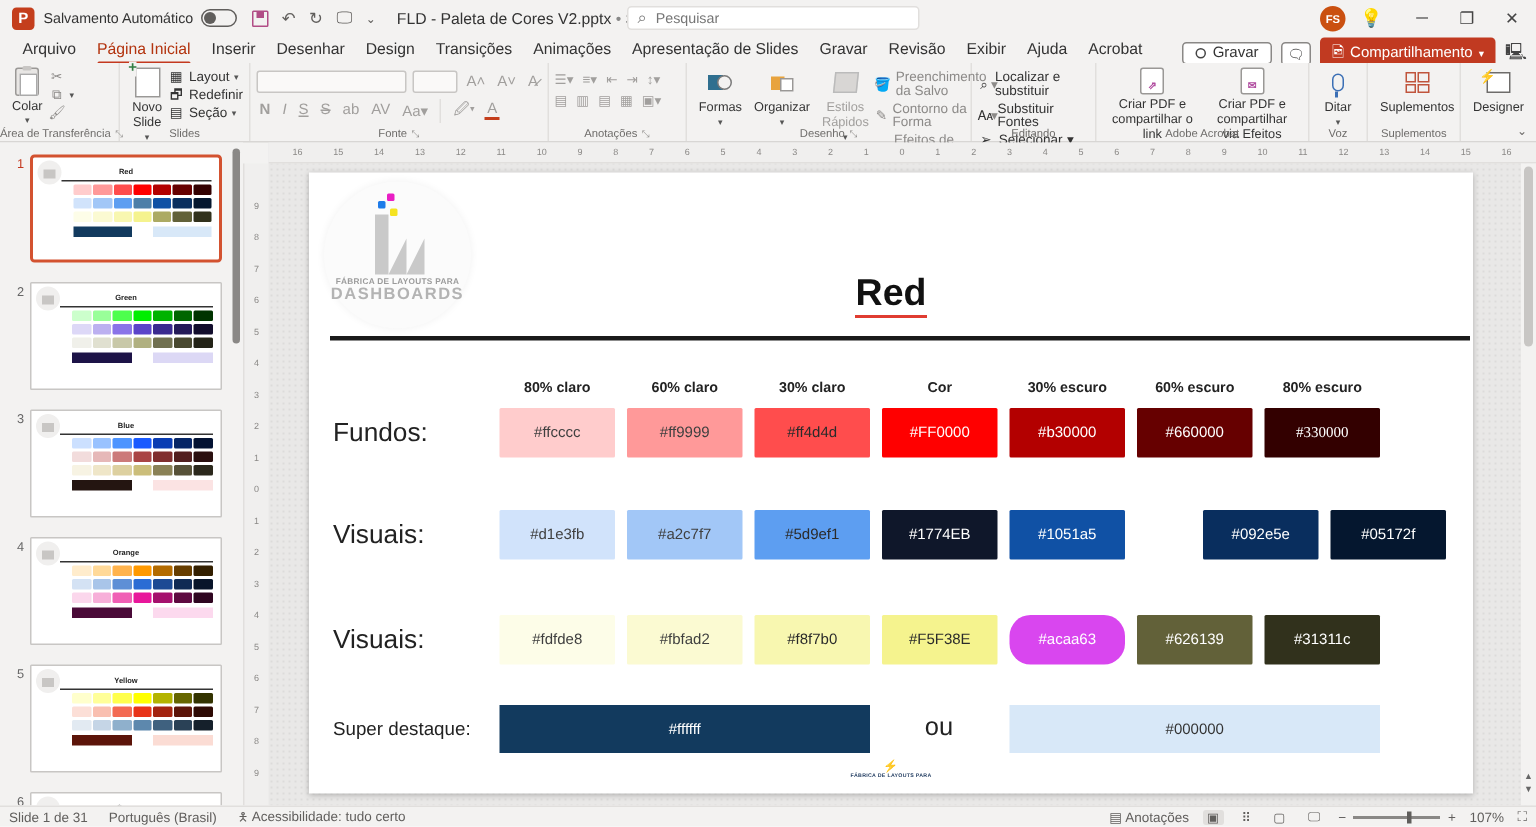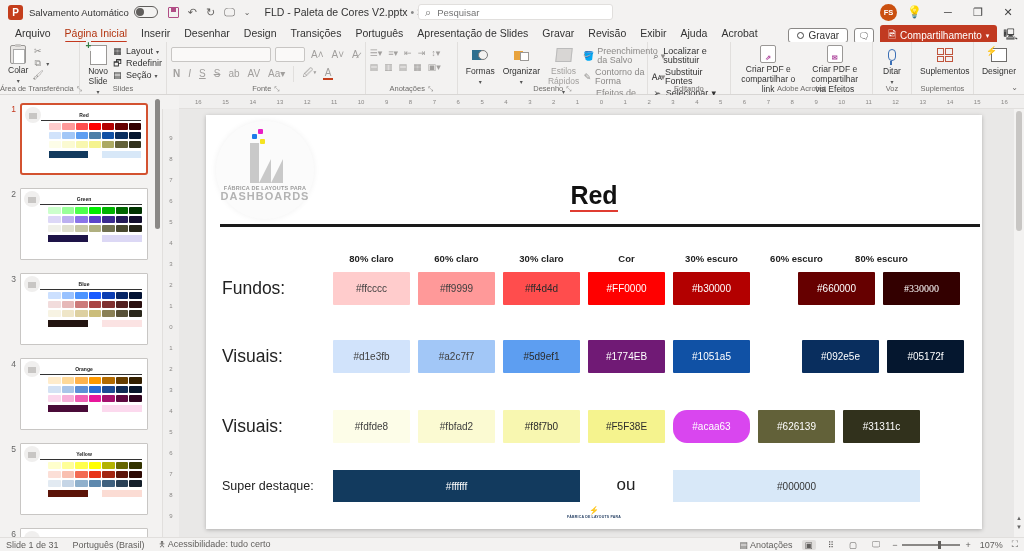--- a/index.html
+++ b/index.html
@@ -191,21 +191,21 @@
     </div>
   </div>
 
   <div class="menubar">
     <span class="mtab">Arquivo</span>
     <span class="mtab active">Página Inicial</span>
     <span class="mtab">Inserir</span>
     <span class="mtab">Desenhar</span>
     <span class="mtab">Design</span>
     <span class="mtab">Transições</span>
-    <span class="mtab">Português</span>
+    <span class="mtab">Animações</span>
     <span class="mtab">Apresentação de Slides</span>
     <span class="mtab">Gravar</span>
     <span class="mtab">Revisão</span>
     <span class="mtab">Exibir</span>
     <span class="mtab">Ajuda</span>
     <span class="mtab">Acrobat</span>
     <div class="mb-right">
       <span class="gravar-btn">
           <span class="dot"></span>
           <span>Gravar</span>
@@ -717,30 +717,30 @@
           <span class="hcell">80% escuro</span>
         </div>
 
         <div class="rlabel l1">Fundos:</div>
         <div class="srow r1">
           <div class="swatch" style="background-color: rgb(255, 204, 204); color: rgb(63, 63, 63);">#ffcccc</div>
           <div class="swatch" style="background-color: rgb(255, 153, 153); color: rgb(63, 63, 63);">#ff9999</div>
           <div class="swatch" style="background-color: rgb(255, 77, 77); color: rgb(43, 43, 43);">#ff4d4d</div>
           <div class="swatch" style="background-color: rgb(255, 0, 0); color: rgb(255, 255, 255);">#FF0000</div>
           <div class="swatch" style="background-color: rgb(179, 0, 0); color: rgb(255, 255, 255);">#b30000</div>
-          <div class="swatch" style="background-color: rgb(102, 0, 0); color: rgb(255, 255, 255); margin-left: 40px;">#660000</div>
+          <div class="swatch" style="background-color: rgb(102, 0, 0); color: rgb(255, 255, 255);">#660000</div>
           <div class="swatch" style="background-color: rgb(51, 0, 0); color: rgb(255, 255, 255); font-family: Liberation Serif, serif;">#330000</div>
         </div>
 
         <div class="rlabel l2">Visuais:</div>
         <div class="srow r2">
           <div class="swatch" style="background-color: rgb(209, 227, 251); color: rgb(63, 63, 63);">#d1e3fb</div>
           <div class="swatch" style="background-color: rgb(162, 199, 247); color: rgb(63, 63, 63);">#a2c7f7</div>
           <div class="swatch" style="background-color: rgb(93, 158, 241); color: rgb(43, 43, 43);">#5d9ef1</div>
-          <div class="swatch" style="background-color: #701a75; color: rgb(255, 255, 255); text-align: right;">#1774EB</div>
+          <div class="swatch" style="background-color: #0f172a; color: rgb(255, 255, 255); text-align: right;">#1774EB</div>
           <div class="swatch" style="background-color: rgb(16, 81, 165); color: rgb(255, 255, 255);">#1051a5</div>
           <div class="swatch" style="background-color: rgb(9, 46, 94); color: rgb(255, 255, 255); margin-left: 44px;">#092e5e</div>
           <div class="swatch" style="background-color: rgb(5, 23, 47); color: rgb(255, 255, 255);">#05172f</div>
         </div>
 
         <div class="rlabel l3">Visuais:</div>
         <div class="srow r3">
           <div class="swatch" style="background-color: rgb(253, 253, 232); color: rgb(63, 63, 63);">#fdfde8</div>
           <div class="swatch" style="background-color: rgb(251, 250, 210); color: rgb(63, 63, 63);">#fbfad2</div>
           <div class="swatch" style="background-color: rgb(248, 247, 176); color: rgb(43, 43, 43);">#f8f7b0</div>

